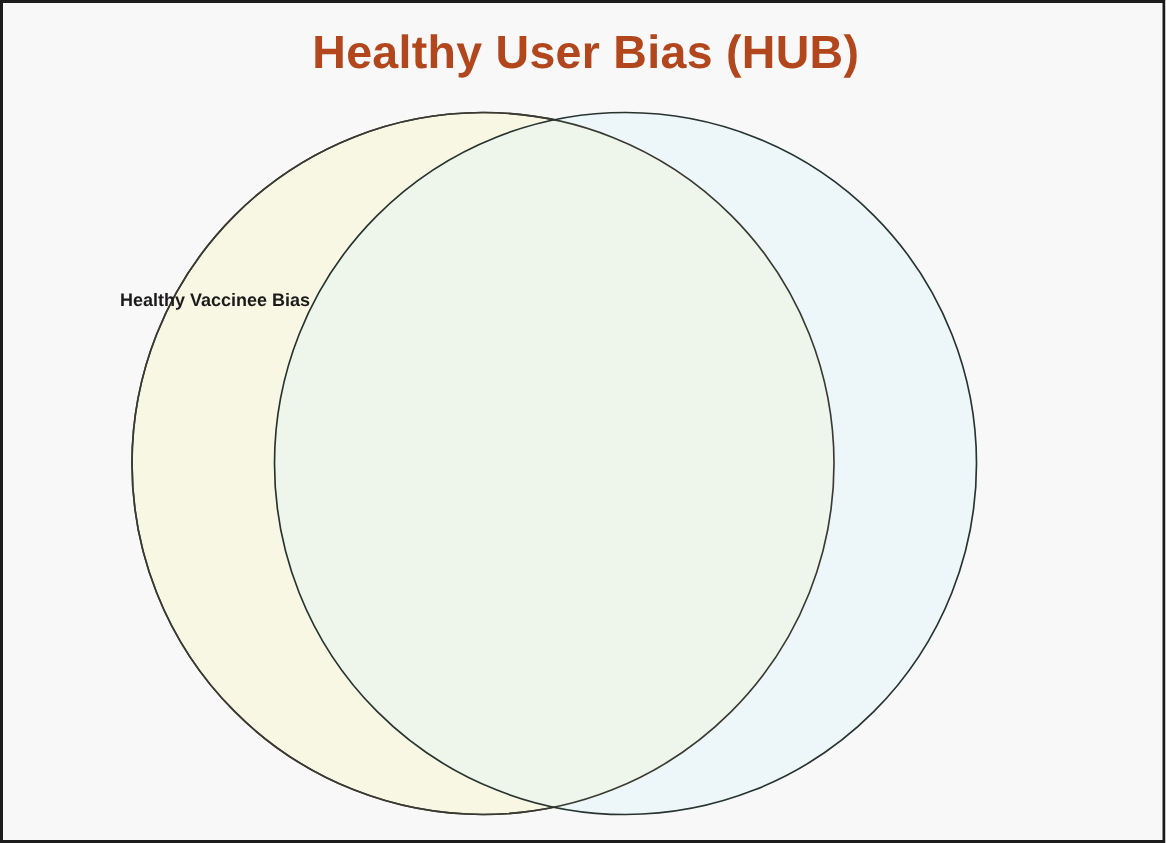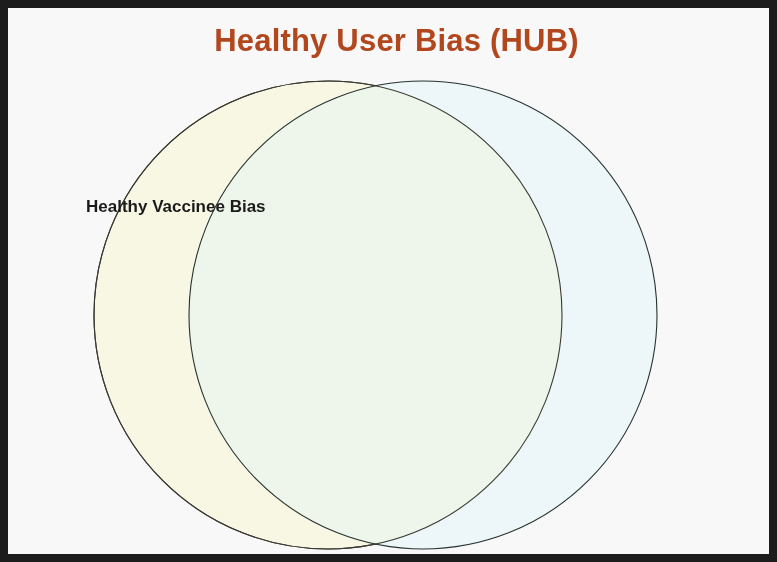--- a/index.html
+++ b/index.html
@@ -7,21 +7,21 @@
     padding: 0;
     background: #ffffff;
   }
 
   #canvas {
     position: relative;
     width: 777px;
     height: 562px;
     background: #f8f8f8;
     box-sizing: border-box;
-    border: 8px solid #d946ef;
+    border: 2px solid #d946ef;
     overflow: hidden;
     font-family: "Liberation Sans", sans-serif;
   }
 
   
   #title {
     position: absolute;
     top: 14px;
     left: 0;
     width: 777px;
@@ -41,21 +41,21 @@
     top: 0;
     left: 0;
     width: 777px;
     height: 562px;
   }
 
   
   .venn-label {
     position: absolute;
     font-family: "Liberation Sans", sans-serif;
-    font-size: 17px;
+    font-size: 12px;
     font-weight: bold;
     color: #1b1b1b;
     line-height: 17px;
     white-space: pre-line;
   }
 
   #label-left {
     left: 78px;
     top: 190px;
   }

